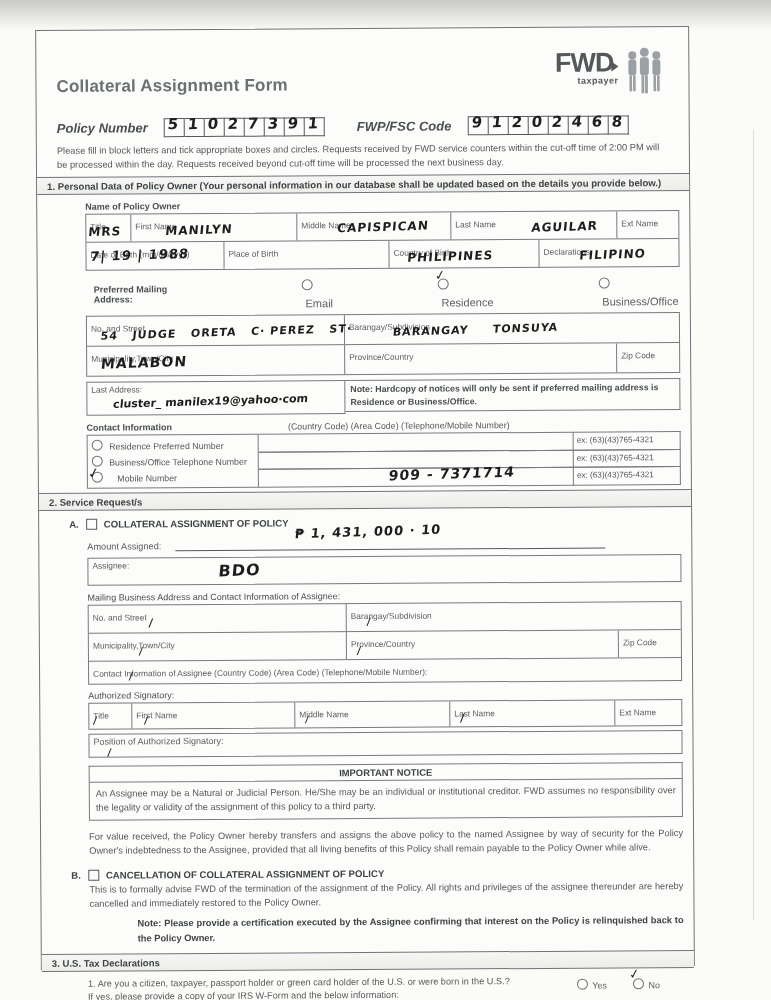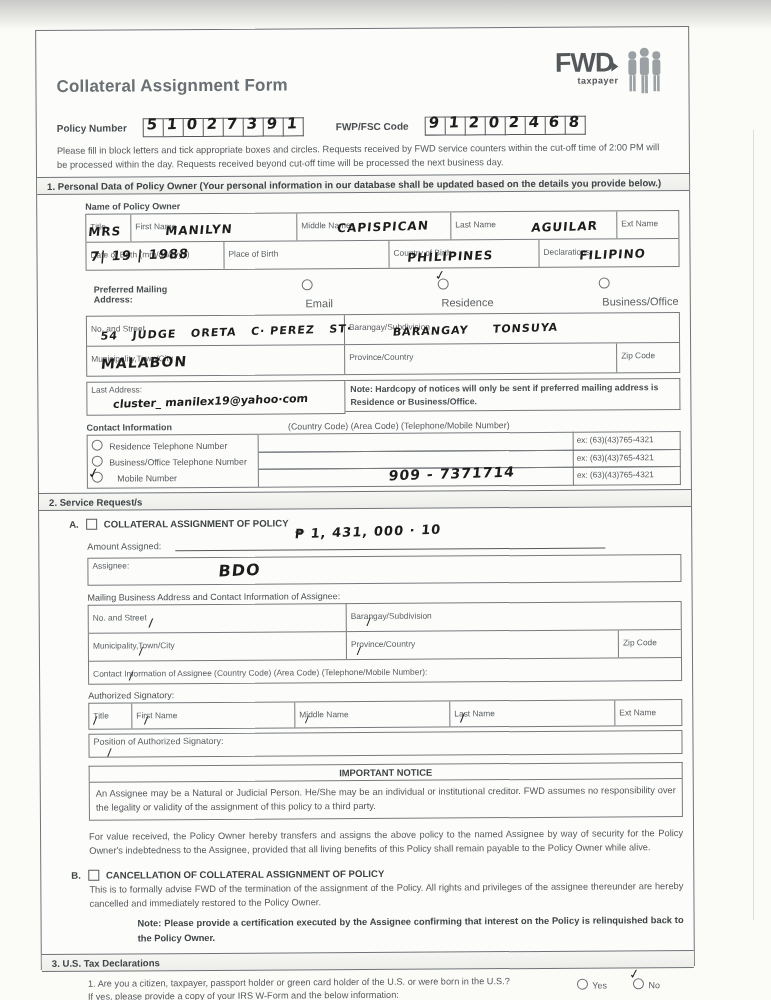--- a/index.html
+++ b/index.html
@@ -13,21 +13,21 @@
   
   .hdr{position:relative;height:86px;}
   .form-title{position:absolute;left:20px;top:46px;font-size:17px;font-weight:bold;color:#6a7073;letter-spacing:.2px;}
   .brand{position:absolute;right:70px;top:24px;text-align:right;color:#54585a;}
   .brand .fwd{font-size:27px;font-weight:bold;letter-spacing:-1px;line-height:22px;}
   .brand .tri{display:inline-block;width:0;height:0;border-left:7px solid #54585a;border-top:5px solid transparent;border-bottom:5px solid transparent;margin-left:-2px;}
   .brand .ins{font-size:9px;font-weight:bold;letter-spacing:.5px;}
   .people{position:absolute;right:18px;top:18px;}
   
   .policy-row{display:flex;align-items:center;margin:2px 18px 0 20px;gap:10px;}
-  .policy-row .plbl{font-size:10px;font-weight:bold;color:#4a4f52;}
+  .policy-row .plbl{font-size:13px;font-weight:bold;color:#4a4f52;font-style:italic;}
   .comb{display:flex;margin-left:6px;}
   .comb .digit{width:19px;height:17px;border:1px solid #55595c;border-left:none;position:relative;}
   .comb .digit:first-child{border-left:1px solid #55595c;}
   .comb .digit .hw{position:absolute;left:3px;top:-2px;font-size:15px;}
   .instr{margin:7px 20px 4px 20px;font-size:9.3px;line-height:1.5;color:#55595c;}
   
   .secbar{border-top:1.5px solid #6f7478;border-bottom:1px solid #6f7478;background:linear-gradient(#f6f6f4,#ededea);
           padding:3px 8px 2px 10px;font-size:9.6px;font-weight:bold;color:#3f4446;}
   .inner{padding:4px 10px 4px 48px;}
   .small-lbl{font-size:9px;font-weight:bold;color:#4a4f52;margin:3px 0 2px;}
@@ -258,21 +258,21 @@
       </div>
 
       <div style="display:flex;align-items:flex-end;margin-top:7px;margin-bottom:2px">
         <span class="small-lbl" style="margin:0">Contact Information</span>
         <span class="cc-head" style="margin-left:116px">(Country Code)    (Area Code)    (Telephone/Mobile Number)</span>
       </div>
       <div class="contact-wrap">
         <div class="contact-left">
           <div class="crow">
             <span class="radio"></span>
-            <span style="margin-left:4px">Residence Telephone Number</span>
+            <span style="margin-left:4px">Residence Preferred Number</span>
           </div>
           <div class="crow">
             <span class="radio"></span>
             <span style="margin-left:4px">Business/Office Telephone Number</span>
           </div>
           <div class="crow">
             <span class="radio"></span>
             <span class="tick" style="left:-4px;top:-5px;font-size:14px">✓</span>
             <span style="margin-left:12px">Mobile Number</span>
           </div>

